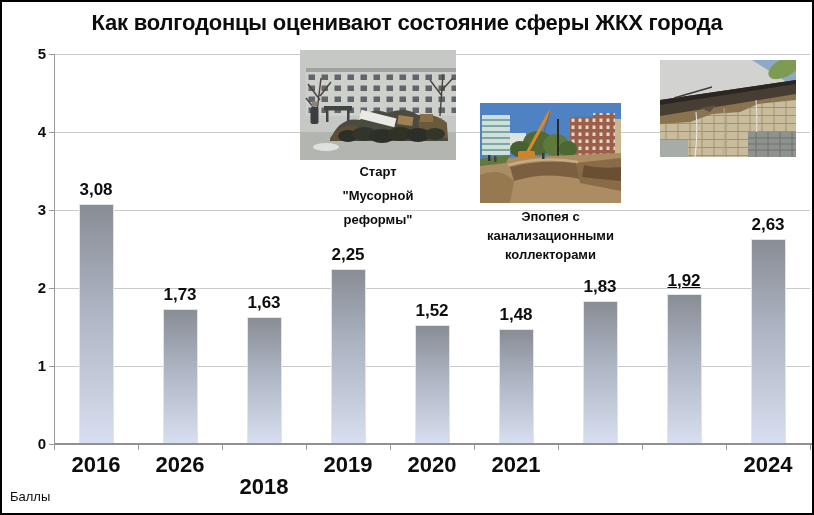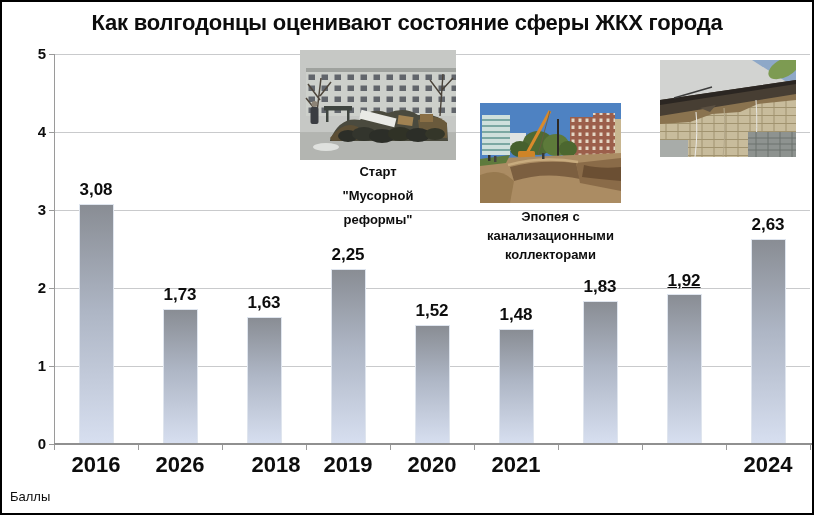--- a/index.html
+++ b/index.html
@@ -184,21 +184,21 @@
     <div class="ytick-label" style="top: 277px;">2</div>
     <div class="ytick-mark" style="top: 286px;"></div>
     <div class="ytick-label" style="top: 199px;">3</div>
     <div class="ytick-mark" style="top: 208px;"></div>
     <div class="ytick-label" style="top: 121px;">4</div>
     <div class="ytick-mark" style="top: 130px;"></div>
     <div class="ytick-label" style="top: 43px;">5</div>
     <div class="ytick-mark" style="top: 52px;"></div>
     <div class="xtick-label" style="left: 52px; width: 84px;">2016</div>
     <div class="xtick-label" style="left: 136px; width: 84px;">2026</div>
-    <div class="xtick-label" style="left: 232px; width: 84px;">2018</div>
+    <div class="xtick-label" style="left: 220px; width: 84px; margin-top: 22px;">2018</div>
     <div class="xtick-label" style="left: 304px; width: 84px;">2019</div>
     <div class="xtick-label" style="left: 388px; width: 84px;">2020</div>
     <div class="xtick-label" style="left: 472px; width: 84px;">2021</div>
     <div class="xtick-label" style="left: 724px; width: 84px;">2024</div>
     <div class="xtick-mark" style="left: 52px;"></div>
     <div class="xtick-mark" style="left: 136px;"></div>
     <div class="xtick-mark" style="left: 220px;"></div>
     <div class="xtick-mark" style="left: 304px;"></div>
     <div class="xtick-mark" style="left: 388px;"></div>
     <div class="xtick-mark" style="left: 472px;"></div>

